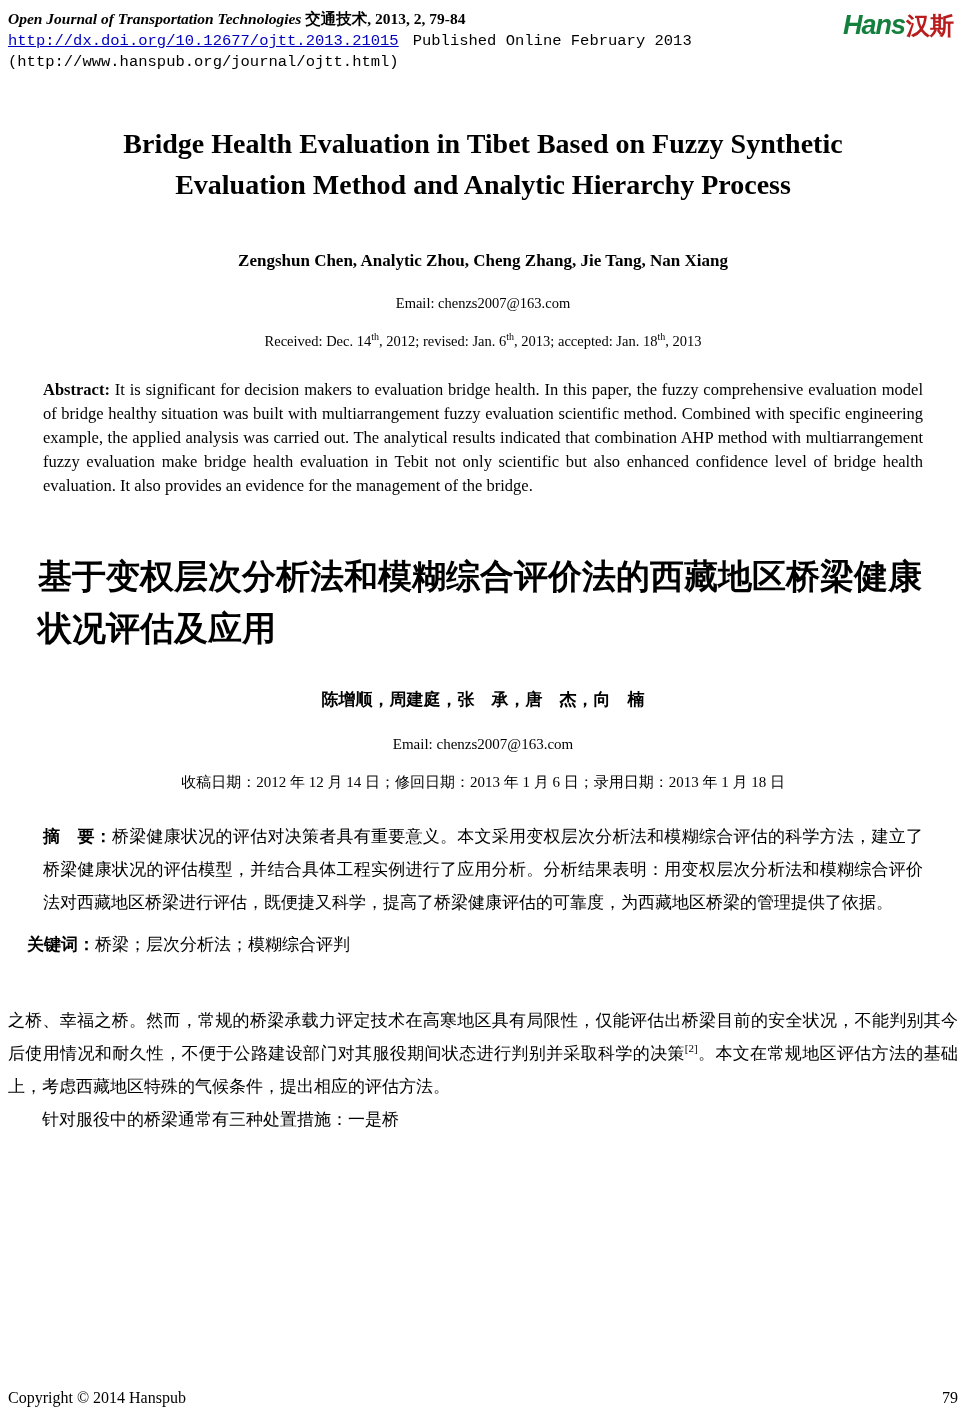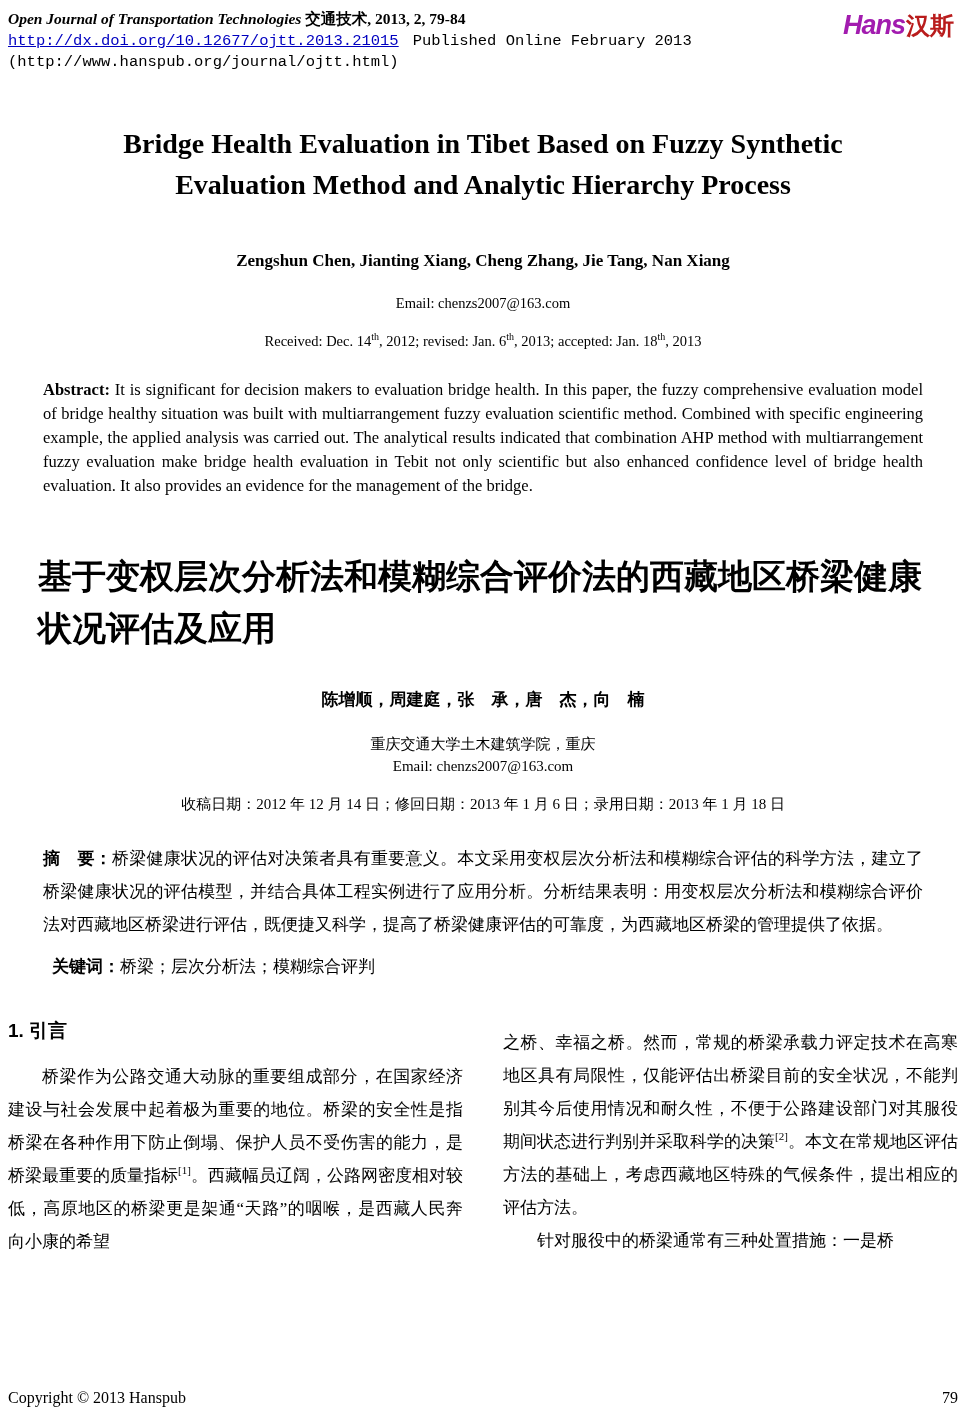--- a/index.html
+++ b/index.html
@@ -19,21 +19,21 @@
 
   
   .header { display: flex; justify-content: space-between; align-items: flex-start; }
   .header-left { font-size: 15.5px; line-height: 21px; }
   .hl1 { font-weight: bold; }
   .journal-title-en { font-style: italic; }
   .journal-title-rest { font-weight: bold; }
   .hl2 { margin-top: 2px; font-weight: normal; font-family: Liberation Mono, monospace; }
   .doi-link { color: #0000c0; text-decoration: underline; margin-right: 14px; cursor: pointer; }
   .logo { white-space: nowrap; padding-top: 2px; padding-right: 4px; font-family: "Liberation Sans", sans-serif; }
-  .logo-en { color: #a21caf; font-weight: 900; font-style: italic; font-size: 27px; letter-spacing: -1px; }
+  .logo-en { color: #15803d; font-weight: 900; font-style: italic; font-size: 27px; letter-spacing: -1px; }
   .logo-cn { color: #b91c1c; font-weight: 900; font-size: 24px; margin-left: 1px; }
 
   
   .title-en {
     margin: 50px 60px 0 60px;
     text-align: center;
     font-size: 28px; font-weight: bold;
     line-height: 41px;
   }
   .authors-en { margin-top: 46px; text-align: center; font-size: 17px; font-weight: bold; }
@@ -59,21 +59,21 @@
   .authors-cn { margin-top: 34px; text-align: center; font-size: 17px; font-weight: bold; }
   .affil-cn { margin-top: 22px; text-align: center; font-size: 15px; line-height: 22px; }
   .dates-cn { margin-top: 18px; text-align: center; font-size: 15px; }
 
   .abstract-cn {
     margin: 28px 35px 0 35px;
     font-size: 17px; line-height: 33px;
     text-align: justify;
   }
   .cn-label { font-weight: bold; font-family: "Liberation Sans", sans-serif; }
-  .keywords-cn { margin: 14px 35px 0 44px; font-size: 17px; }
+  .keywords-cn { margin: 14px 35px 0 19px; font-size: 17px; }
 
   
   .columns { display: flex; gap: 40px; margin-top: 40px; }
   .col { flex: 1; min-width: 0; }
   .sec-title {
     font-size: 19px; font-weight: bold;
     font-family: "Liberation Sans", sans-serif;
     margin-bottom: 16px;
   }
   .body-p { font-size: 17px; line-height: 33px; text-align: justify; }
@@ -102,57 +102,52 @@
         <span class="doi-link">http://dx.doi.org/10.12677/ojtt.2013.21015</span><span>Published Online February 2013 (http://www.hanspub.org/journal/ojtt.html)</span>
       </div>
     </div>
     <div class="logo">
       <span class="logo-en">Hans</span><span class="logo-cn">汉斯</span>
     </div>
   </div>
 
   <h1 class="title-en">Bridge Health Evaluation in Tibet Based on Fuzzy Synthetic Evaluation Method and Analytic Hierarchy Process</h1>
 
-  <div class="authors-en">Zengshun Chen, Jianting Xiang, Cheng Zhang, Jie Tang, Nan Xiang</div>
+  <div class="authors-en">Zengshun Chen, Analytic Zhou, Cheng Zhang, Jie Tang, Nan Xiang</div>
 
   <div class="affil-block">
     <div>Email: chenzs2007@163.com</div>
   </div>
 
   <div class="received-line">
     <span>Received: Dec. 14</span><sup>th</sup><span>, 2012; revised: Jan. 6</span><sup>th</sup><span>, 2013; accepted: Jan. 18</span><sup>th</sup><span>, 2013</span>
   </div>
 
   <p class="abstract-en"><span class="label-bold">Abstract:</span><span> It is significant for decision makers to evaluation bridge health. In this paper, the fuzzy comprehensive evaluation model of bridge healthy situation was built with multiarrangement fuzzy evaluation scientific method. Combined with specific engineering example, the applied analysis was carried out. The analytical results indicated that combination AHP method with multiarrangement fuzzy evaluation make bridge health evaluation in Tebit not only scientific but also enhanced confidence level of bridge health evaluation. It also provides an evidence for the management of the bridge.</span></p>
 
 
   <h1 class="title-cn">基于变权层次分析法和模糊综合评价法的西藏地区桥梁健康状况评估及应用</h1>
 
   <div class="authors-cn">陈增顺，周建庭，张　承，唐　杰，向　楠</div>
 
   <div class="affil-cn">
-    <div>重庆交通大学土木建筑学院，重庆</div>
     <div>Email: chenzs2007@163.com</div>
   </div>
 
   <div class="dates-cn">收稿日期：2012 年 12 月 14 日；修回日期：2013 年 1 月 6 日；录用日期：2013 年 1 月 18 日</div>
 
   <p class="abstract-cn"><span class="cn-label">摘　要：</span><span>桥梁健康状况的评估对决策者具有重要意义。本文采用变权层次分析法和模糊综合评估的科学方法，建立了桥梁健康状况的评估模型，并结合具体工程实例进行了应用分析。分析结果表明：用变权层次分析法和模糊综合评价法对西藏地区桥梁进行评估，既便捷又科学，提高了桥梁健康评估的可靠度，为西藏地区桥梁的管理提供了依据。</span></p>
 
   <p class="keywords-cn"><span class="cn-label">关键词：</span><span>桥梁；层次分析法；模糊综合评判</span></p>
 
   <div class="columns">
-    <div class="col col-left">
-      <h2 class="sec-title">1. 引言</h2>
-      <p class="body-p indent"><span>桥梁作为公路交通大动脉的重要组成部分，在国家经济建设与社会发展中起着极为重要的地位。桥梁的安全性是指桥梁在各种作用下防止倒塌、保护人员不受伤害的能力，是桥梁最重要的质量指标</span><sup class="ref-sup">[1]</sup><span>。西藏幅员辽阔，公路网密度相对较低，高原地区的桥梁更是架通“天路”的咽喉，是西藏人民奔向小康的希望</span></p>
-    </div>
     <div class="col col-right">
       <p class="body-p"><span>之桥、幸福之桥。然而，常规的桥梁承载力评定技术在高寒地区具有局限性，仅能评估出桥梁目前的安全状况，不能判别其今后使用情况和耐久性，不便于公路建设部门对其服役期间状态进行判别并采取科学的决策</span><sup class="ref-sup">[2]</sup><span>。本文在常规地区评估方法的基础上，考虑西藏地区特殊的气候条件，提出相应的评估方法。</span></p>
       <p class="body-p indent"><span>针对服役中的桥梁通常有三种处置措施：一是桥</span></p>
     </div>
   </div>
 
   <div class="footer">
-    <span>Copyright © 2013 Hanspub</span>
+    <span>Copyright © 2014 Hanspub</span>
     <span>79</span>
   </div>
 
 </div>
 
 </body></html>

